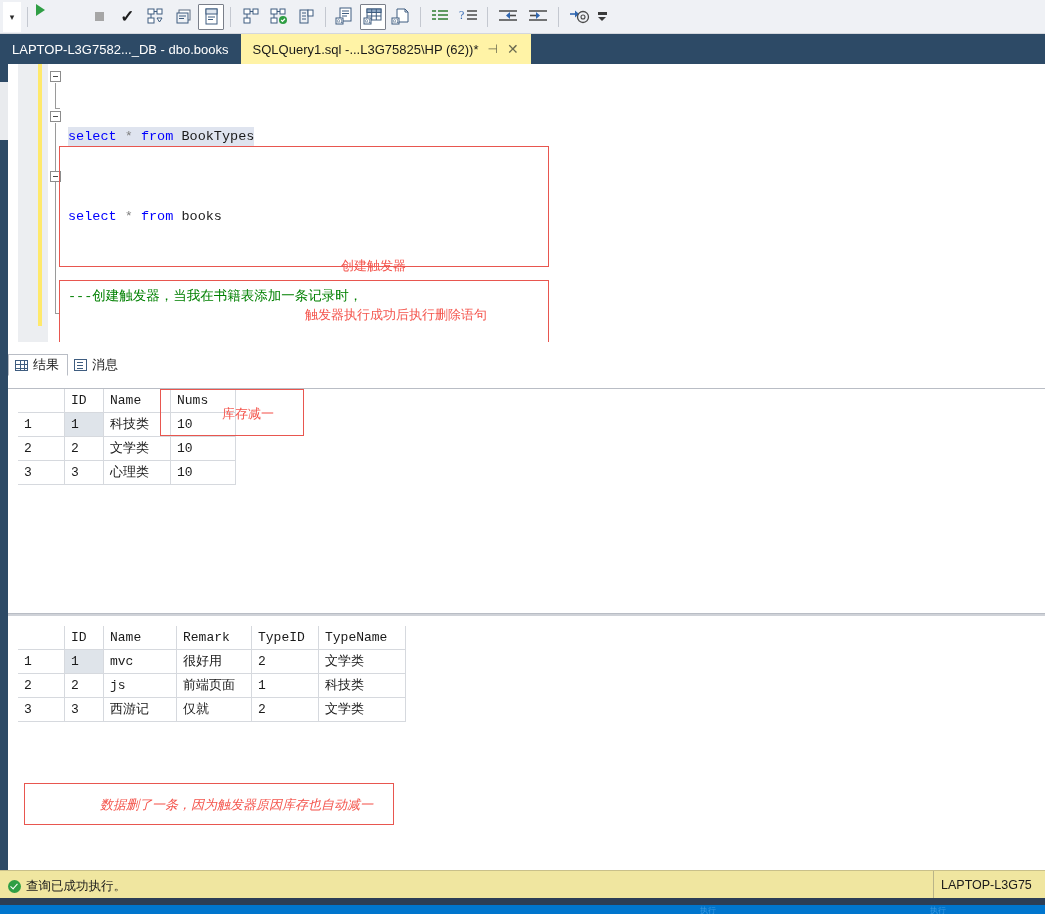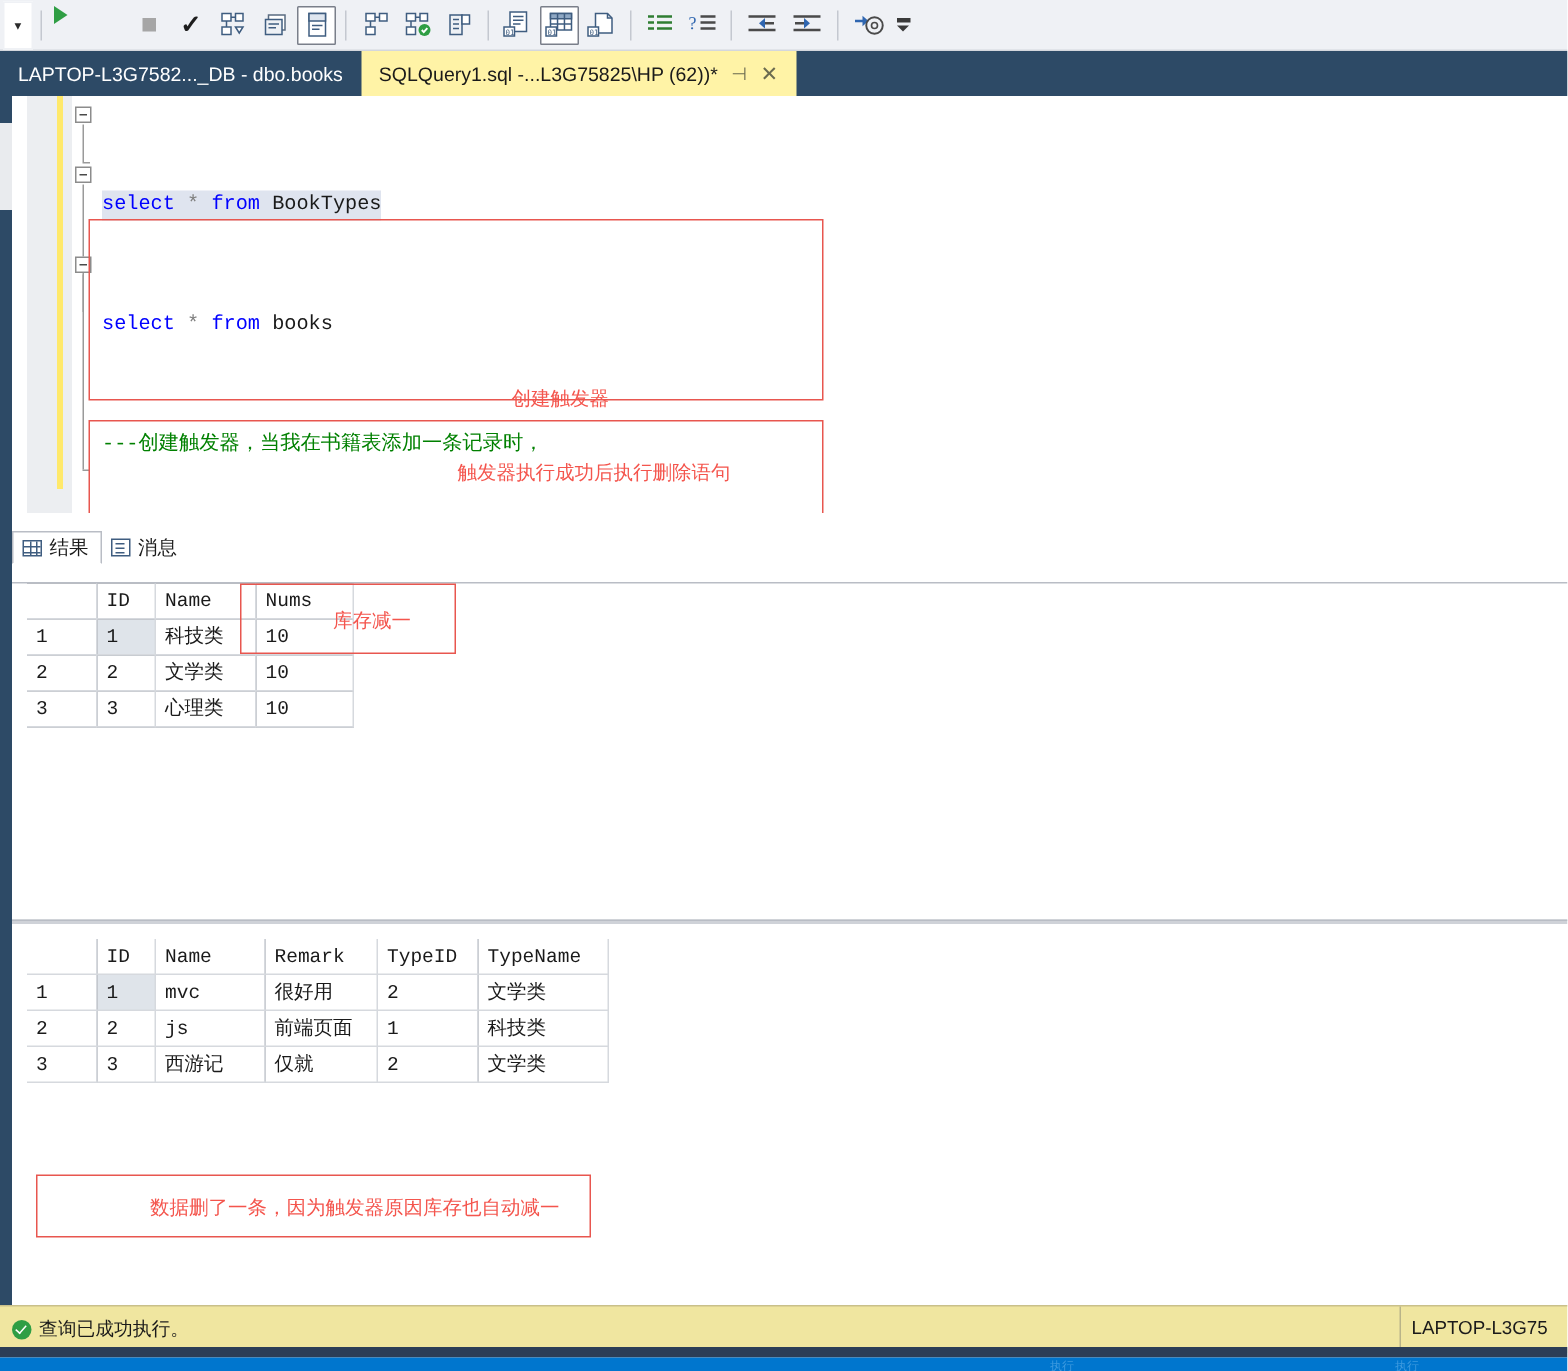--- a/index.html
+++ b/index.html
@@ -721,21 +721,21 @@
               <td>西游记</td>
               <td>仅就</td>
               <td>2</td>
               <td>文学类</td>
             </tr>
           </tbody>
         </table>
       </div>
 
       <div class="anno-box" style="left:16px; top:394px; width:370px; height:42px;"></div>
-      <div class="anno-text" style="left:92px; top:407px;">数据删了一条，因为触发器原因库存也自动减一</div>
+      <div class="anno-text" style="left:92px; top:407px;font-style:italic;">数据删了一条，因为触发器原因库存也自动减一</div>
     </div>
   </div>
 
   <div class="statusbar">
     <div class="status-left">
       <span class="status-ok"></span>
       <span class="status-text">查询已成功执行。</span>
     </div>
     <div class="status-right" style="right:0; width:104px;">LAPTOP-L3G75</div>
   </div>

